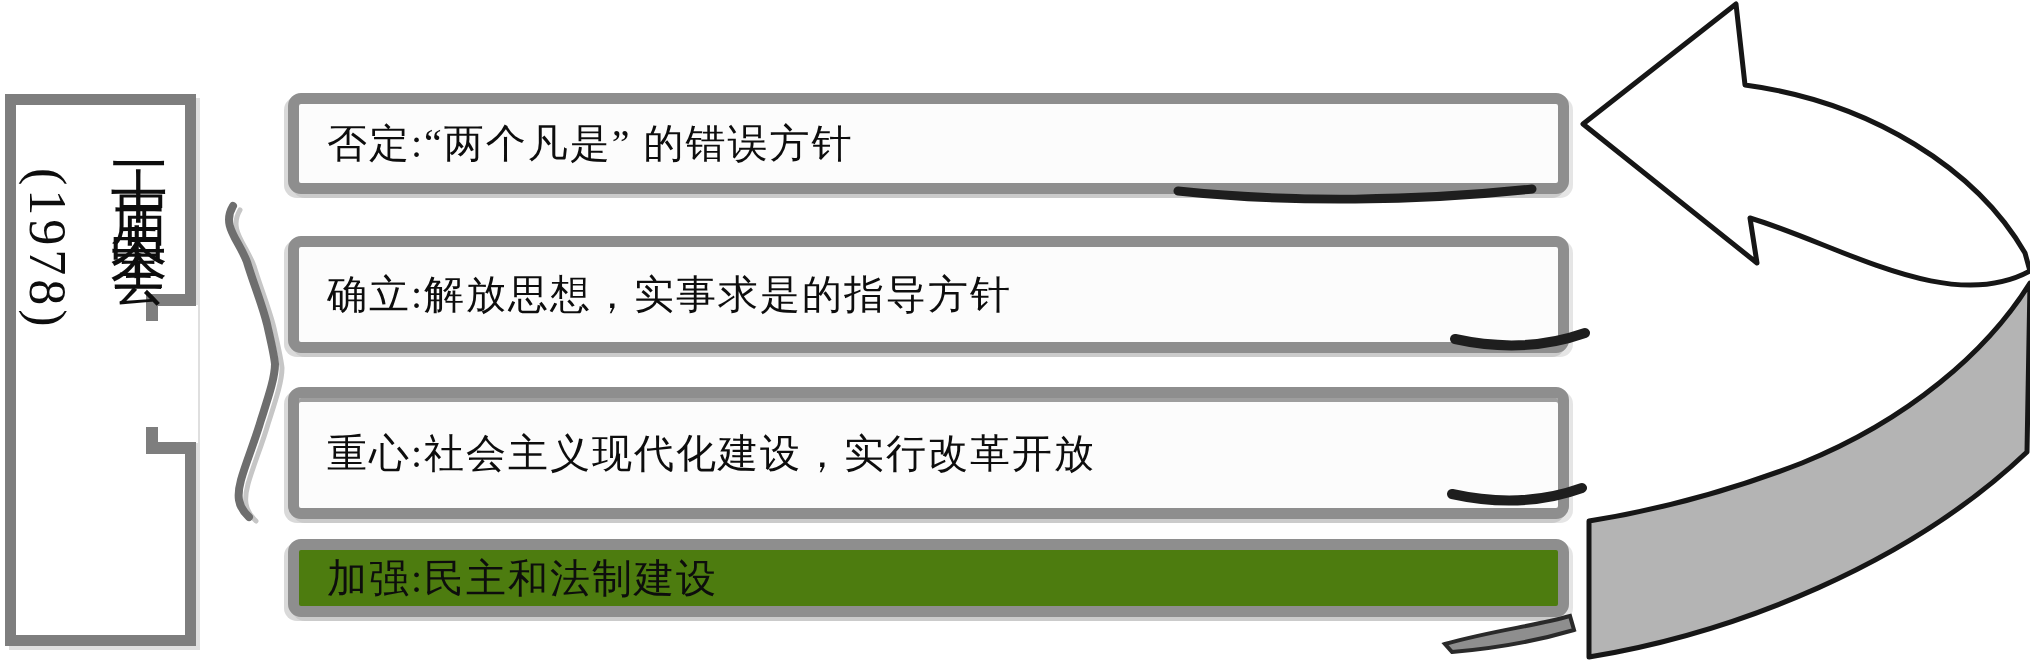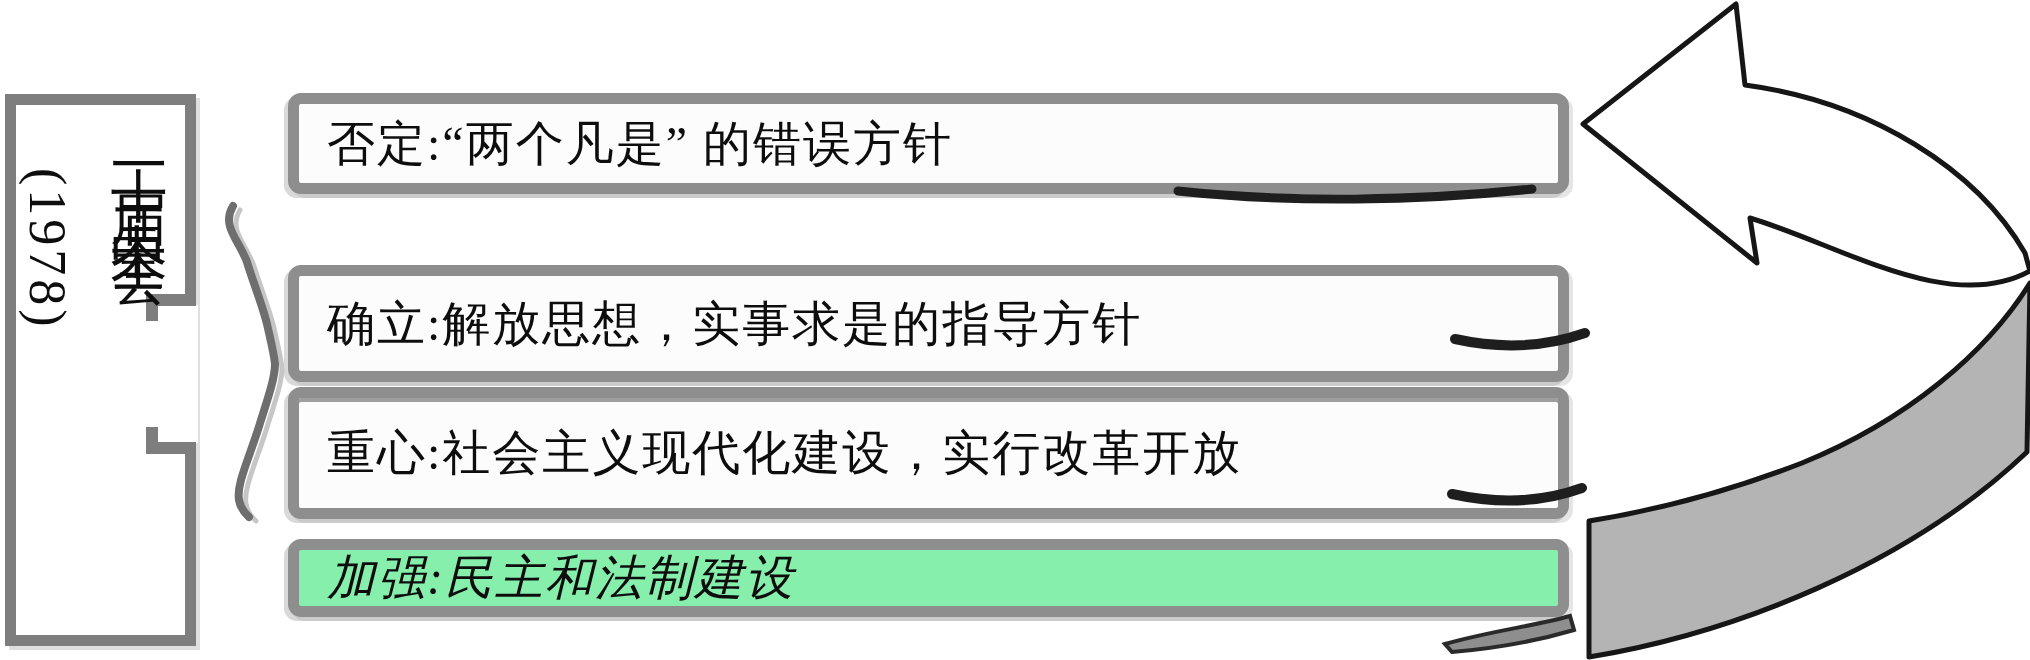--- a/index.html
+++ b/index.html
@@ -24,26 +24,26 @@
     position:absolute;left:18px;top:168px;height:320px;
     writing-mode:vertical-rl;text-orientation:mixed;
     font-size:52px;letter-spacing:4px;white-space:nowrap;
   }
   
   .ibox{
     position:absolute;left:288px;width:1281px;box-sizing:border-box;
     border:11px solid #8e8e8e;border-radius:13px;background:#fcfcfc;
     box-shadow:-4px 4px 0 rgba(170,170,170,.45), 4px 4px 0 rgba(170,170,170,.30);
     display:flex;align-items:center;padding-left:28px;
-    font-size:48px;letter-spacing:2px;white-space:nowrap;overflow:hidden;
+    font-size:40px;letter-spacing:2px;white-space:nowrap;overflow:hidden;
   }
   .ibox1{top:93px;height:101px;}
-  .ibox2{top:236px;height:117px;margin-top:29px;}
+  .ibox2{top:236px;height:117px;}
   .ibox3{top:387px;height:132px;box-shadow:-4px 4px 0 rgba(170,170,170,.45), 4px 4px 0 rgba(170,170,170,.30), inset 0 4px 0 rgba(80,80,80,.55);}
-  .ibox4{top:539px;height:78px;background:#86efac;font-style:italic;}
+  .ibox4{top:539px;height:78px;background:#4d7c0f;}
   
   .art{position:absolute;left:0;top:0;z-index:4;pointer-events:none;}
   
   .outcome{
     position:absolute;left:1594px;top:258px;width:370px;z-index:6;
     font-size:54px;line-height:69px;letter-spacing:1px;white-space:nowrap;
   }
 </style>
 </head>
 <body>

